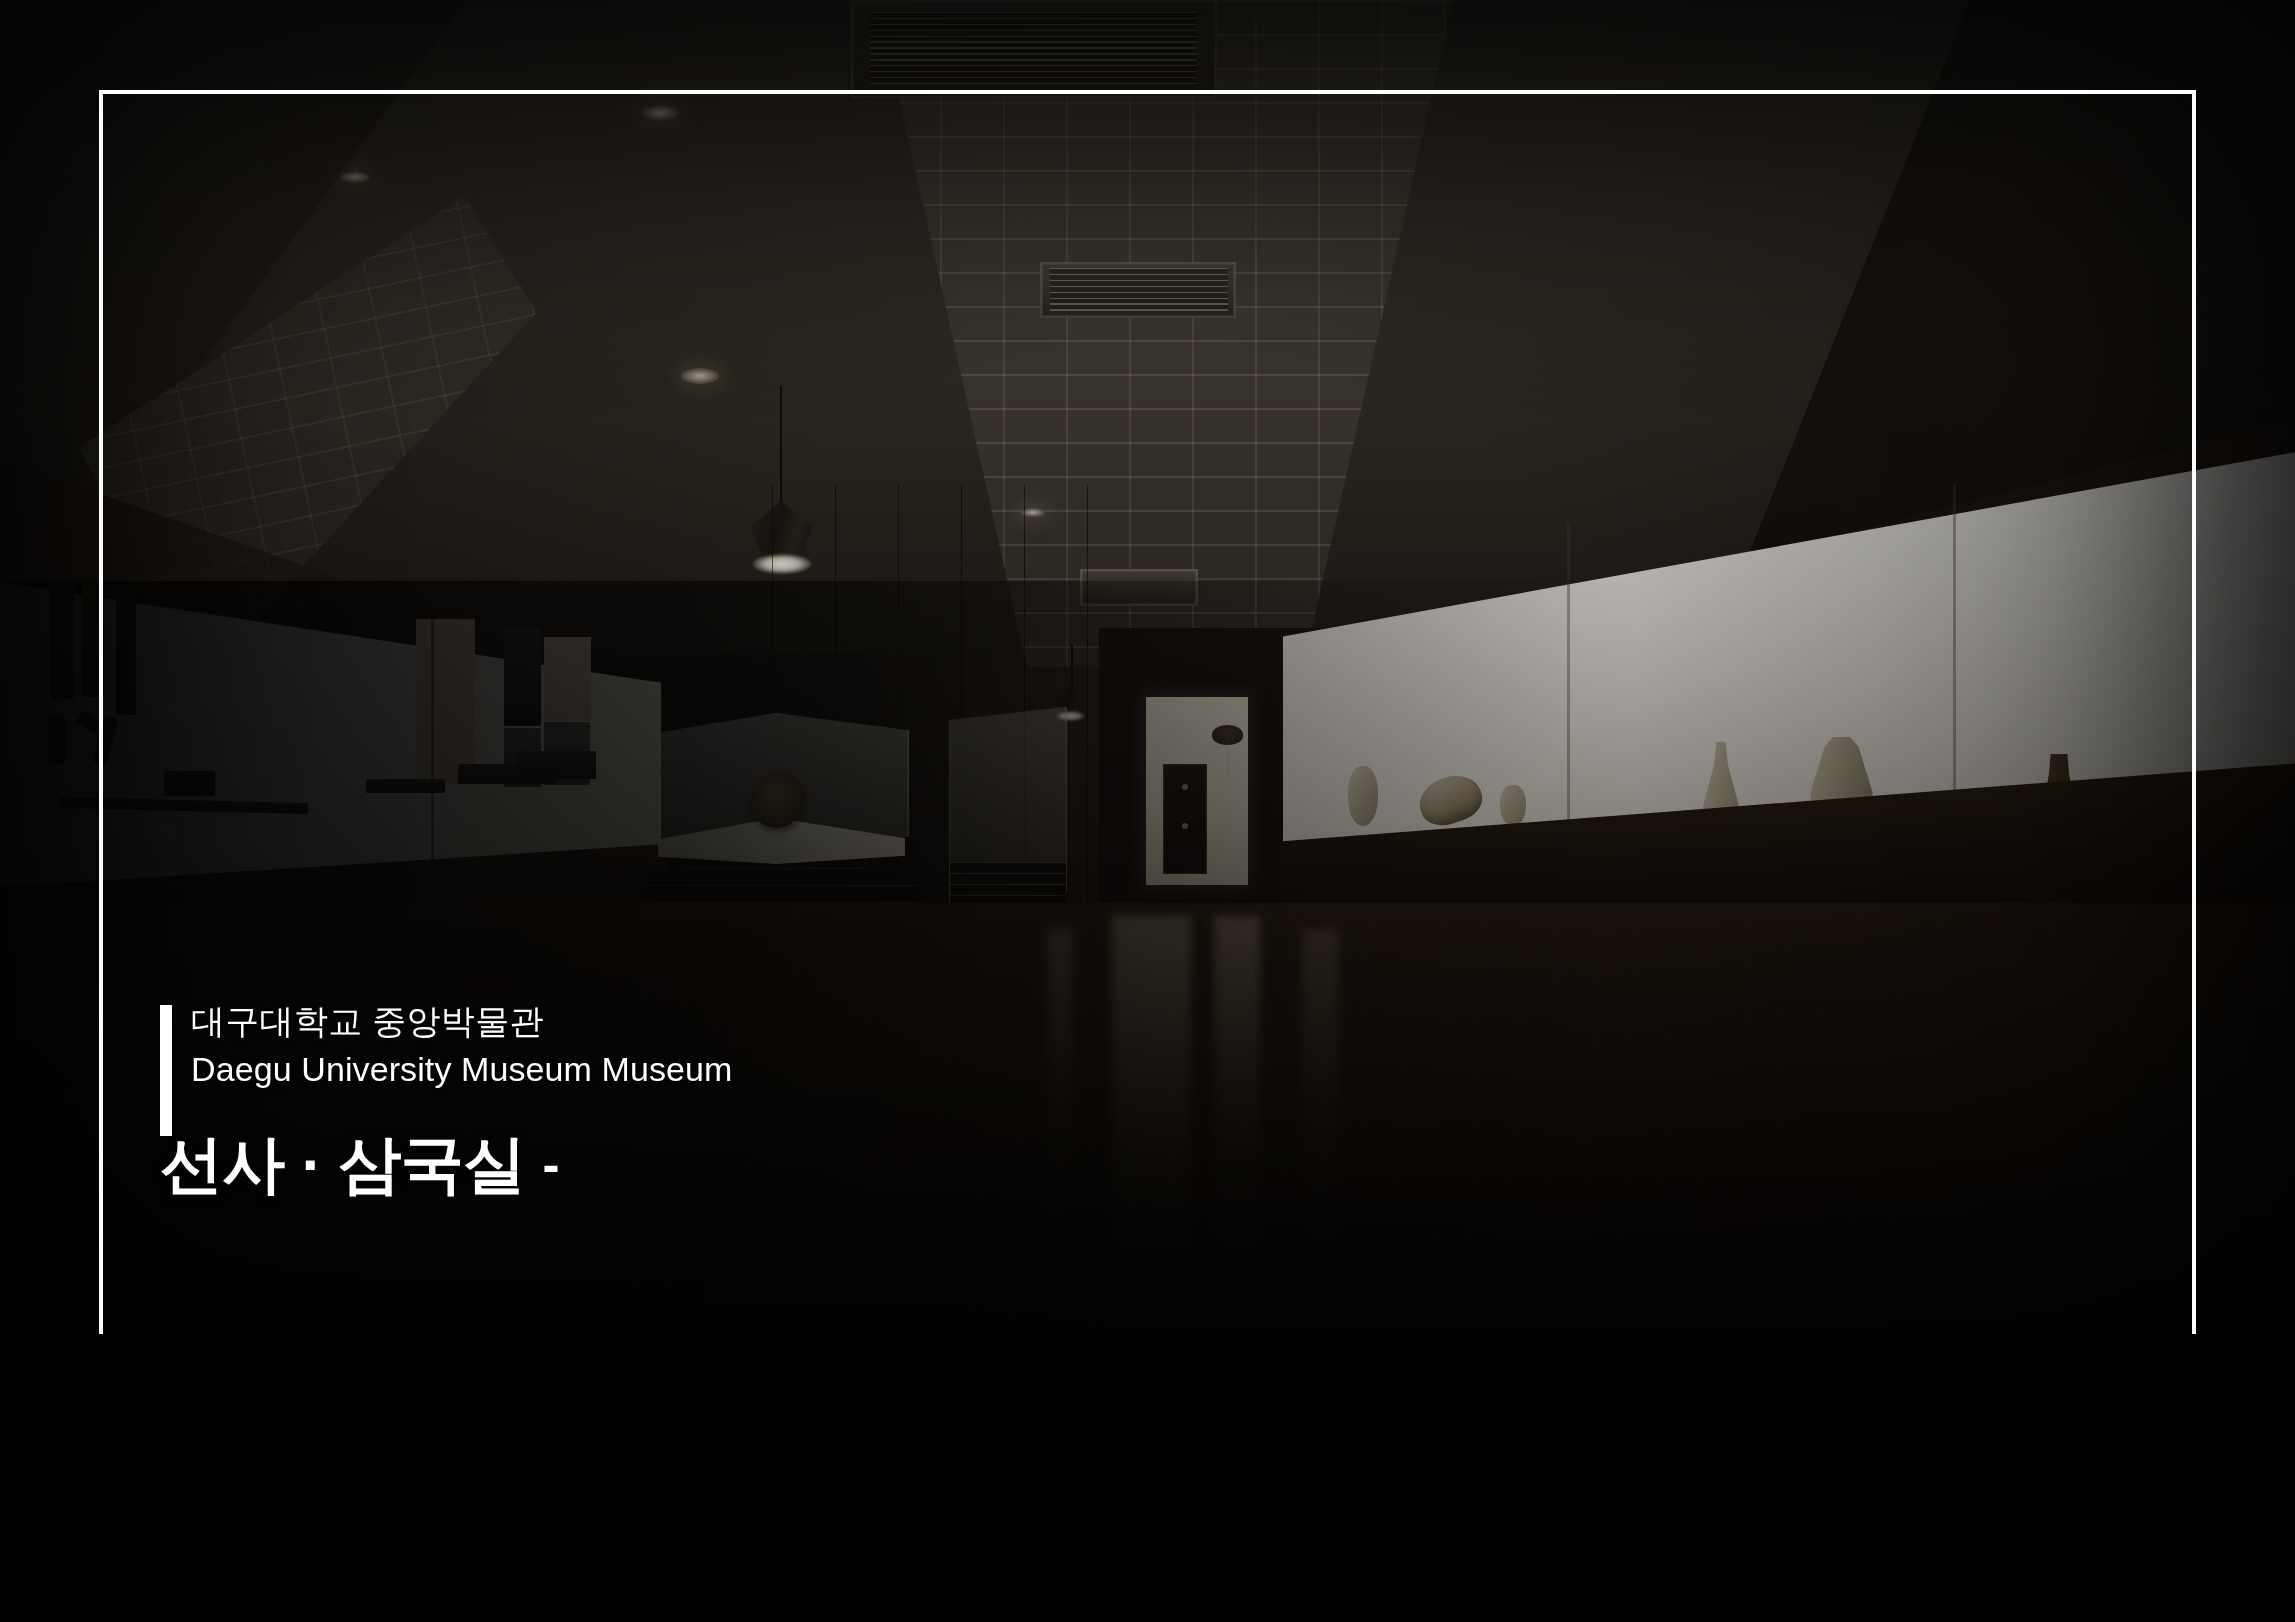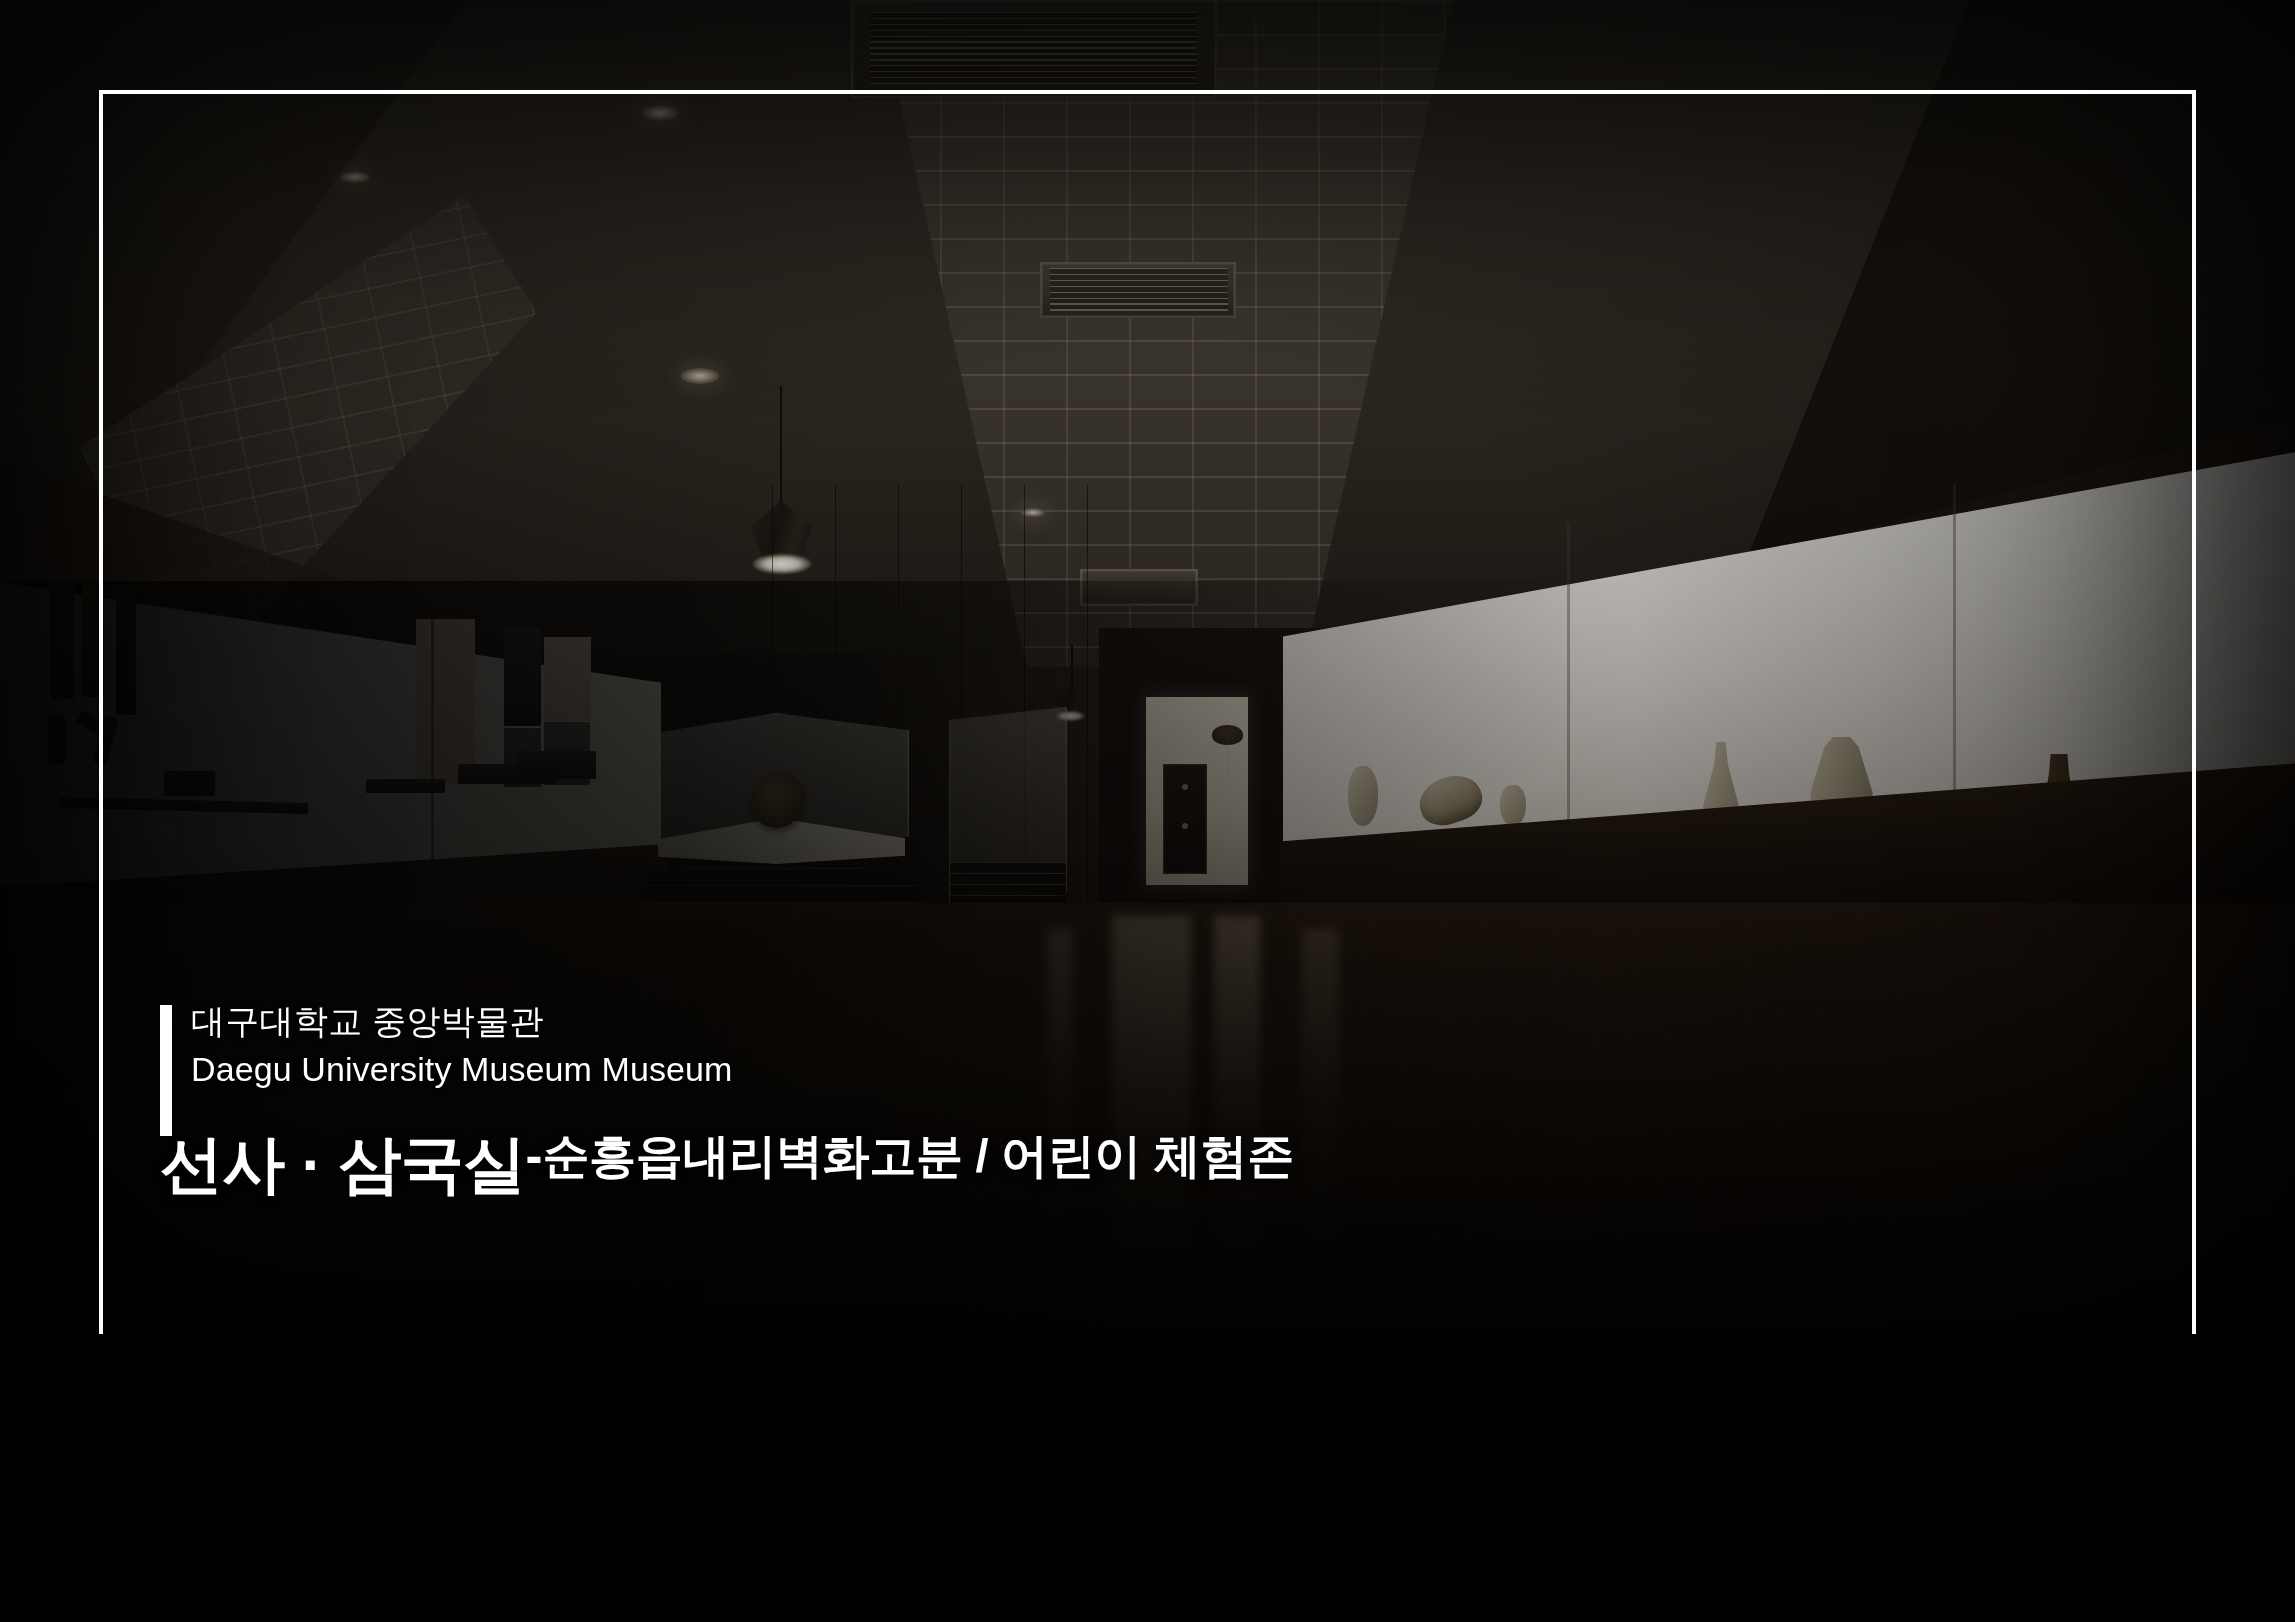--- a/index.html
+++ b/index.html
@@ -360,21 +360,21 @@
   .org-en{
     font-size:34px;font-weight:400;letter-spacing:0.1px;line-height:1.28;margin-top:5.2px;
     text-shadow:0 1.3px 6.5px rgba(0,0,0,.85);
   }
   .hall-title{
     font-size:123px;font-weight:700;letter-spacing:-1.3px;line-height:1.02;
     margin:0 0 15.7px 0;
     text-shadow:0 2.6px 14.4px rgba(0,0,0,.80);
   }
   .hall-sub{
-    display:flex;align-items:flex-start;flex-wrap:nowrap;
+    display:flex;align-items:center;gap:17px;flex-wrap:nowrap;
     margin-bottom:15px;
   }
   .hall-sub .big{
     font-size:63px;font-weight:700;letter-spacing:-0.7px;line-height:1.1;
     text-shadow:0 2px 10.5px rgba(0,0,0,.82);
     white-space:nowrap;
   }
   .hall-sub .dash{
     font-size:51px;font-weight:700;line-height:1;
     text-shadow:0 2px 10.5px rgba(0,0,0,.82);
@@ -509,20 +509,19 @@
     <div class="org">
       <div class="org-rule"></div>
       <div class="org-ko">대구대학교 중앙박물관</div>
       <div class="org-en">Daegu University Museum Museum</div>
     </div>
 
 
     <div class="hall-sub">
       <span class="big">선사 · 삼국실</span>
       <span class="dash">-</span>
-      <span class="small">순흥읍내리벽화고분 / 어린이 체험존</span>
     </div>
 
 
   </div>
 
 </div>
 
 
 </body></html>

